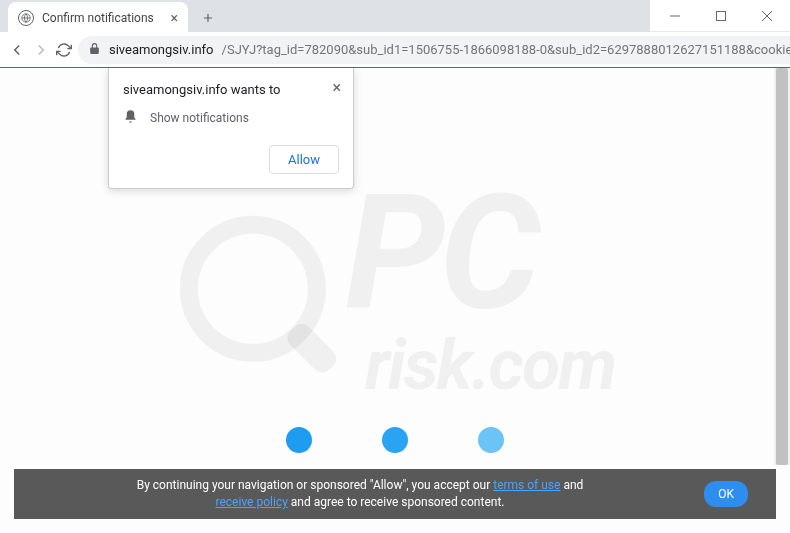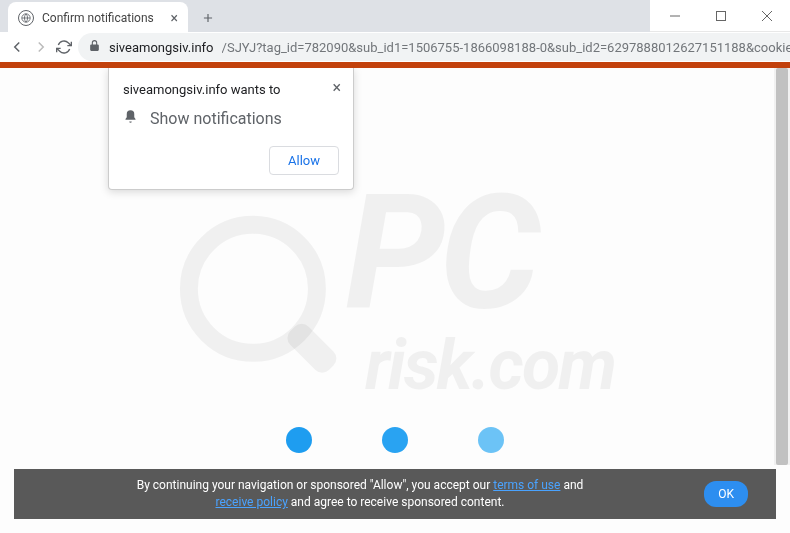--- a/index.html
+++ b/index.html
@@ -9,41 +9,41 @@
     .win-btn { width: 46px; height: 32px; display: flex; align-items: center; justify-content: center; color: #666; }
     .win-btn svg { width: 10px; height: 10px; }
     
     .tabbar { height: 34px; background: #dee1e6; display: flex; align-items: flex-end; position: absolute; top: 0; left: 0; right: 140px; }
     .tab { height: 32px; background: #fff; border-radius: 8px 8px 0 0; display: flex; align-items: center; padding: 16px 10px; margin-left: 8px; min-width: 180px; font-size: 12px; color: #444; gap: 8px; }
     .tab-favicon { width: 16px; height: 16px; border-radius: 50%; border: 1.5px solid #5f6368; display:flex; align-items:center; justify-content:center;}
     .tab-title { flex: 1; white-space: nowrap; overflow: hidden; }
     .tab-close { color: #5f6368; font-size: 14px; cursor: pointer; }
     .newtab { width: 28px; height: 28px; display: flex; align-items: center; justify-content: center; color: #5f6368; margin-left: 6px; margin-bottom: 2px; }
     
-    .addrbar { position: absolute; top: 32px; left:0; right:0; height: 36px; background: #fff; display: flex; align-items: center; padding: 0 8px; gap: 6px; border-bottom: 6px solid #c2410c; }
+    .addrbar { position: absolute; top: 32px; left:0; right:0; height: 36px; background: #fff; display: flex; align-items: center; padding: 0 8px; gap: 6px; border-bottom: 1px solid #c2410c; }
     .nav-btn { width: 28px; height: 28px; display: flex; align-items: center; justify-content: center; color: #5f6368; border-radius: 50%; }
     .nav-btn.disabled { color: #bbb; }
     .omnibox { flex: 1; height: 28px; background: #f1f3f4; border-radius: 14px; display: flex; align-items: center; padding: 0 10px; gap: 8px; font-size: 13px; color: #202124; }
     .lock { color: #5f6368; }
     .url-host { color: #202124; }
     .url-path { color: #72767a; white-space: nowrap; overflow: hidden; }
     
     .viewport { position: absolute; top: 68px; left: 0; right: 0; bottom: 0; background: #fdfdfd; overflow: hidden; }
     
     .watermark { position: absolute; top: 50%; left: 50%; transform: translate(-50%,-55%); font-size: 160px; font-weight: 700; color: rgba(0,0,0,0.05); font-style: italic; white-space: nowrap; letter-spacing: -6px; display:flex; align-items:center; gap:10px;}
     .watermark .mag { width: 160px; height:160px; position:relative; }
     .watermark .mag::before { content:''; position:absolute; width:110px; height:110px; border:18px solid rgba(0,0,0,0.05); border-radius:50%; top:5px; left:5px;}
     .watermark .mag::after { content:''; position:absolute; width:26px; height:55px; background:rgba(0,0,0,0.05); border-radius:10px; bottom:-5px; right:10px; transform:rotate(-45deg);}
     .wm-text { line-height:0.8; }
     .wm-sub { font-size: 70px; display:block; letter-spacing:-2px; margin-top:20px; padding-left:20px;}
     
     .perm-popup { position: absolute; top: 0; left: 84px; width: 246px; background: #fff; border: 1px solid #ccc; border-top: none; border-radius: 0 0 4px 4px; box-shadow: 0 2px 8px rgba(0,0,0,0.15); padding: 14px; z-index: 10; margin-left: 24px; }
     .perm-title { font-size: 13px; color: #202124; margin-bottom: 12px; }
     .perm-close { position: absolute; top: 10px; right: 12px; color: #5f6368; font-size: 16px; cursor: pointer; }
-    .perm-row { display: flex; align-items: center; gap: 12px; font-size: 16px; color: #5f6368; margin-bottom: 18px; }
+    .perm-row { display: flex; align-items: center; gap: 12px; font-size: 12px; color: #5f6368; margin-bottom: 18px; }
     .perm-btns { display: flex; justify-content: flex-end; }
     .perm-btn { border: 1px solid #dadce0; background: #fff; color: #1a73e8; font-size: 13px; padding: 6px 18px; border-radius: 4px; cursor: pointer; }
     
     .dots { position: absolute; bottom: 80px; left: 50%; transform: translateX(-50%); display: flex; gap: 70px; }
     .dot { width: 26px; height: 26px; border-radius: 50%; }
     .dot.a { background: #1e9df0; }
     .dot.b { background: #29a3f2; }
     .dot.c { background: #6cc3f6; }
     
     .cookie-bar { position: absolute; bottom: 14px; left: 14px; right: 14px; height: 50px; background: #595959; color: #fff; display: flex; align-items: center; justify-content: center; font-size: 12px; gap: 4px; padding: 0 90px 0 20px; text-align:center; line-height:1.4;}

